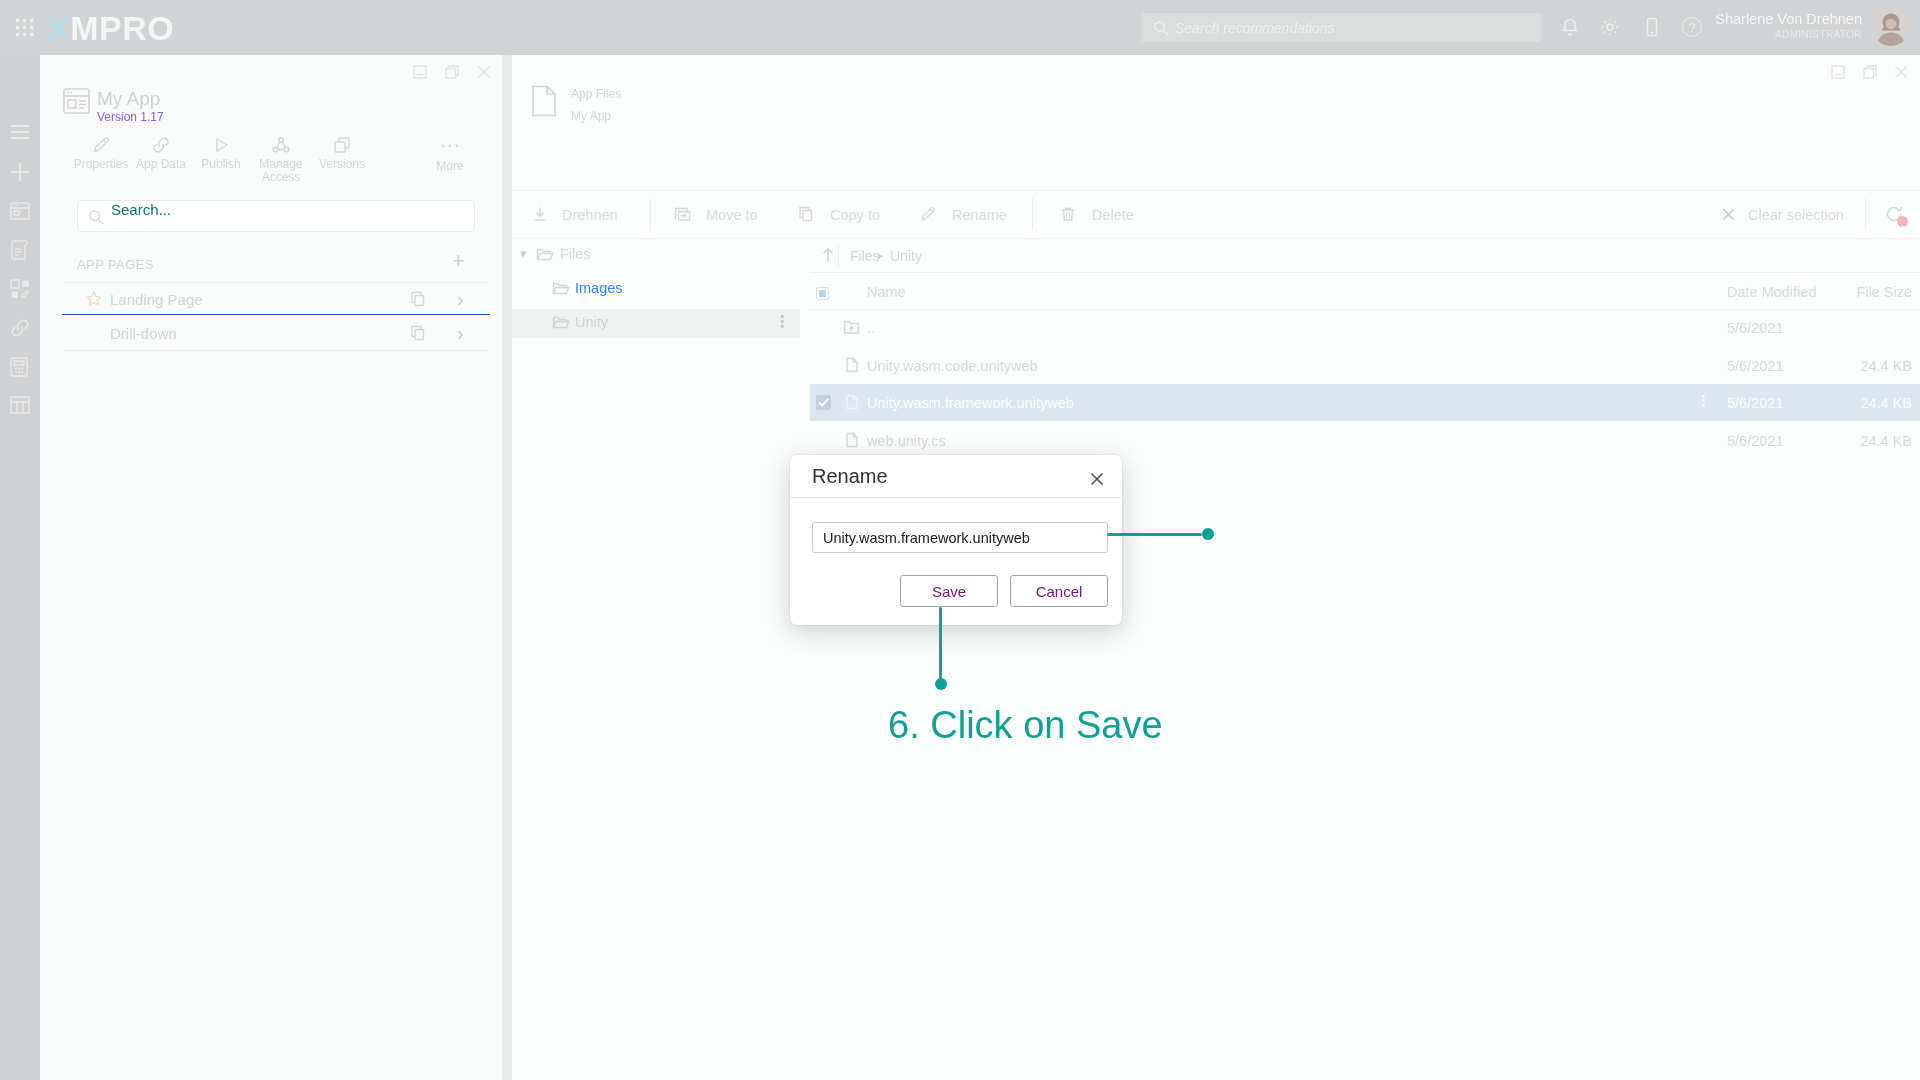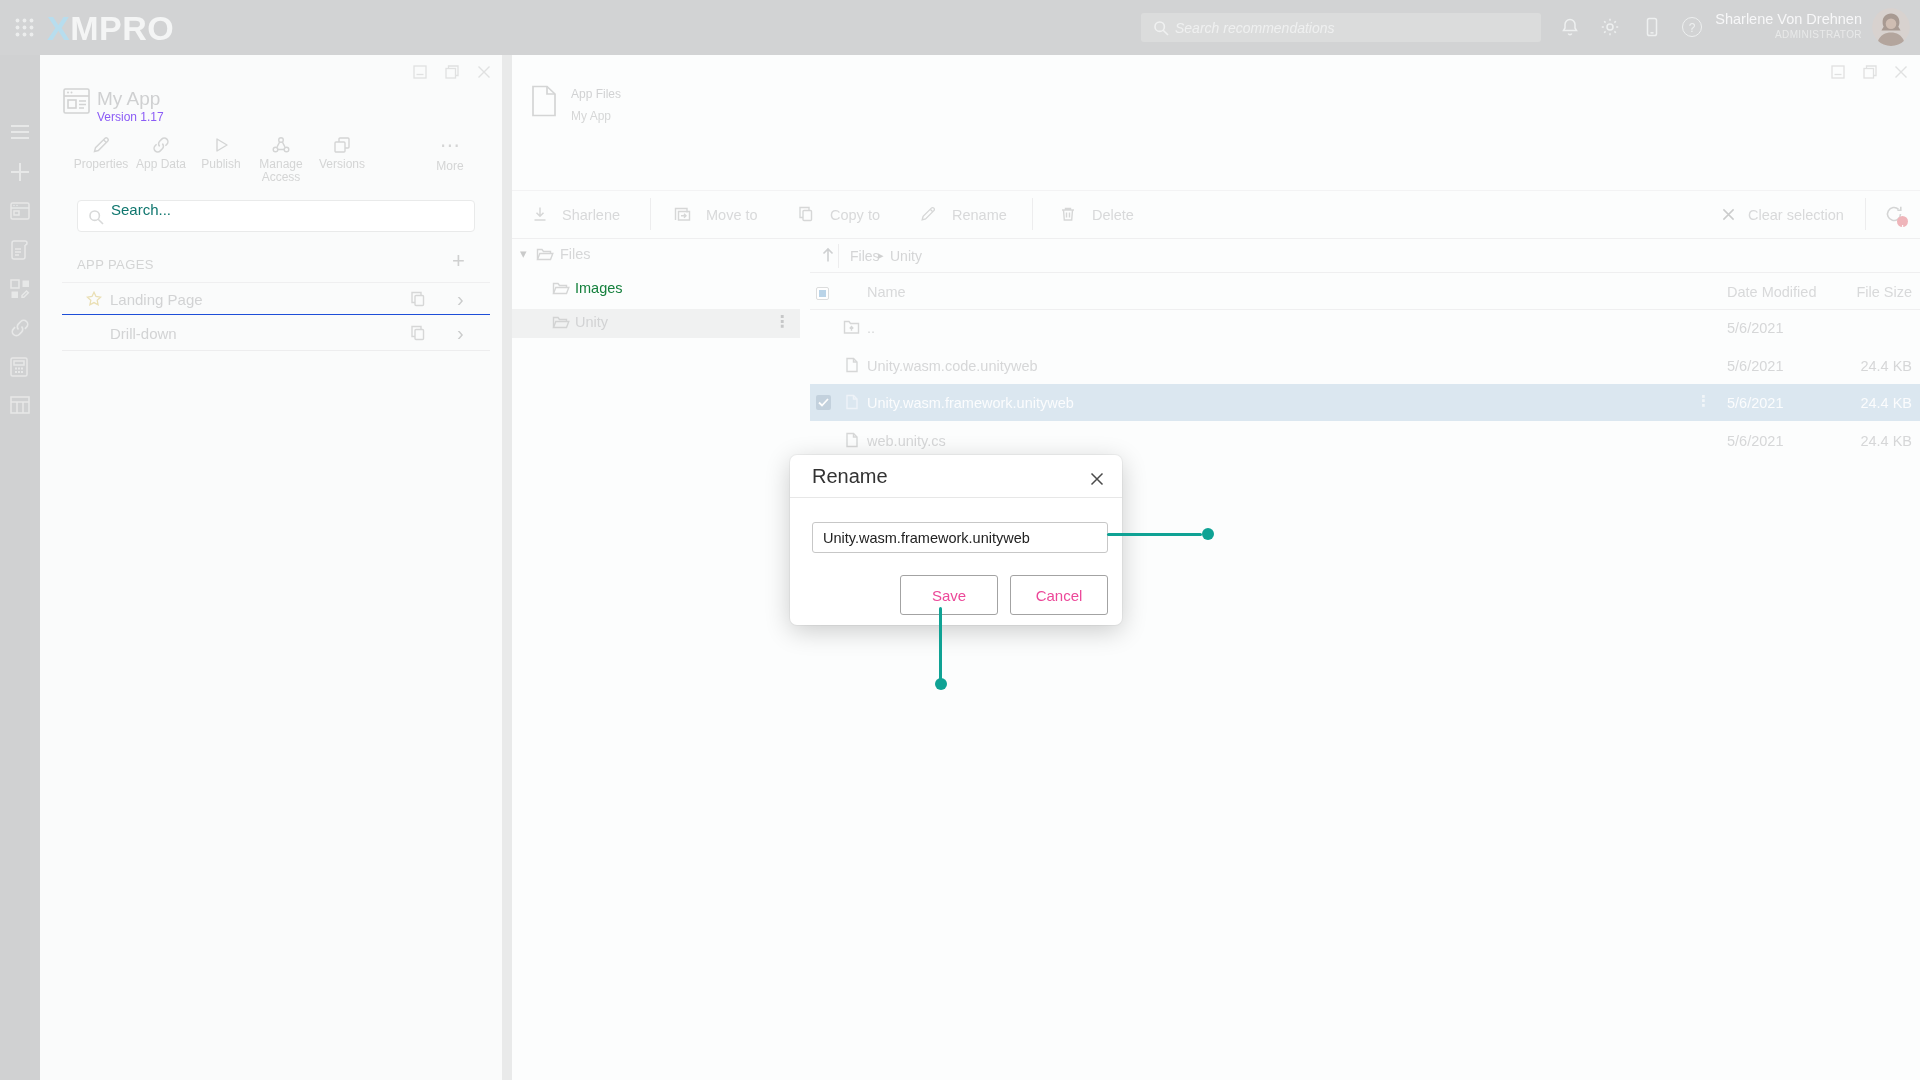--- a/index.html
+++ b/index.html
@@ -35,21 +35,21 @@
 #ma-search .ph{position:absolute;left:33px;top:0;font-size:15px;color:#0f766e}
 
 .ftb-lb{position:absolute;top:207px;font-size:14.5px;color:#d8d9da}
 
 .cell{font-size:14.5px;color:#d6d7d8}
 .rowc{position:absolute;left:810px;width:1110px}
 
 #dialog{position:absolute;left:790px;top:455px;width:332px;height:170px;background:#fff;border-radius:7px;box-shadow:0 6px 26px rgba(0,0,0,.20),0 0 0 1px rgba(0,0,0,.04);z-index:10}
 #dlg-title{position:absolute;left:22px;top:10px;font-size:20px;color:#333}
 #dlg-input{position:absolute;left:22px;top:67px;width:296px;height:31px;border:1px solid #c7c7c7;border-radius:3px;font-size:14.5px;color:#222;padding:0 10px;font-family:"Liberation Sans",sans-serif;background:#fff}
-.dlg-btn{position:absolute;top:120px;width:98px;height:40px;background:#fff;border:1px solid #a3a3a3;border-radius:3px;font-size:15px;color:#ec4899;font-family:"Liberation Sans",sans-serif;cursor:pointer}
+.dlg-btn{position:absolute;top:120px;width:98px;height:32px;background:#fff;border:1px solid #a3a3a3;border-radius:3px;font-size:15px;color:#701a75;font-family:"Liberation Sans",sans-serif;cursor:pointer}
 
 .anno{position:absolute;color:#0fa294;font-size:38px;line-height:42px;z-index:20;white-space:nowrap}
 .a-line{position:absolute;background:#0fa294;z-index:20;border-radius:2px}
 .a-dot{position:absolute;width:12px;height:12px;border-radius:50%;background:#0fa294;z-index:20}
 </style>
 </head>
 <body>
 
 <div id="app">
 
@@ -317,21 +317,21 @@
   <span class="abs nowrap" style="left:571px;top:109px;font-size:12px;color:#d6d7d7">My App</span>
 
   <div class="hline" style="left:512px;top:190px;width:1408px;background:#f3f3f4"></div>
   <div class="hline" style="left:512px;top:238px;width:1408px"></div>
 
   <span class="abs" style="left:532px;top:206px">
     <svg width="16" height="16" viewBox="0 0 16 16" fill="none" stroke="#d6d7d7" stroke-width="1.5">
         <path d="M8 1.5V10M4.5 6.8L8 10.3l3.5-3.5M2.5 14h11"></path>
       </svg>
   </span>
-  <span class="ftb-lb nowrap" style="left:562px">Sharlene</span>
+  <span class="ftb-lb nowrap" style="left:562px">Drehnen</span>
   <div class="vline" style="left:650px;top:198px;height:32px"></div>
   <span class="abs" style="left:674px;top:206px">
     <svg width="17" height="16" viewBox="0 0 17 16" fill="none" stroke="#d6d7d7" stroke-width="1.4">
         <path d="M1.5 14v-11.5h11.5v4"></path>
         <path d="M4.5 5.5h11v8.5h-11z"></path>
         <path d="M7 9.7h5M10 7.7l2 2-2 2"></path>
       </svg>
   </span>
   <span class="ftb-lb nowrap" style="left:706px">Move to</span>
   <span class="abs" style="left:798px;top:206px">
@@ -383,21 +383,21 @@
     </span>
     <span class="abs nowrap" style="left:48px;top:2px;font-size:14.5px;color:#d6d7d8">Files</span>
   </div>
   <div class="abs" style="left:512px;top:276px;width:288px;height:30px">
     <span class="abs" style="left:40px;top:5px">
       <svg width="18" height="14" viewBox="0 0 18 14" fill="none" stroke="#d5d6d6" stroke-width="1.4">
           <path d="M1.5 12.5v-10H6l1.5 2h7v2"></path>
           <path d="M3.8 6.5h13l-2.3 6H1.5z"></path>
         </svg>
     </span>
-    <span class="abs nowrap" style="left:63px;top:4px;font-size:14.5px;color:#15803d">Images</span>
+    <span class="abs nowrap" style="left:63px;top:4px;font-size:14.5px;color:#3b82f6">Images</span>
   </div>
   <div class="abs" style="left:512px;top:309px;width:288px;height:29px;background:#f0f1f1">
     <span class="abs" style="left:40px;top:6px">
       <svg width="18" height="14" viewBox="0 0 18 14" fill="none" stroke="#d2d3d3" stroke-width="1.4">
           <path d="M1.5 12.5v-10H6l1.5 2h7v2"></path>
           <path d="M3.8 6.5h13l-2.3 6H1.5z"></path>
         </svg>
     </span>
     <span class="abs nowrap" style="left:63px;top:5px;font-size:14.5px;color:#d2d3d4">Unity</span>
     <span class="abs" style="left:262px;top:3px;font-size:16px;font-weight:bold;color:#c6c7c8">⋮</span>
@@ -486,14 +486,15 @@
     <input id="dlg-input" type="text" value="Unity.wasm.framework.unityweb" style="">
     <button class="dlg-btn" style="left:110px">Save</button>
     <button class="dlg-btn" style="left:220px">Cancel</button>
   </div>
 
   <div class="a-line" style="left:1107px;top:533px;width:95px;height:3.4px"></div>
   <div class="a-dot" style="left:1202px;top:528px"></div>
 
   <div class="a-line" style="left:939px;top:607px;width:3.4px;height:73px"></div>
   <div class="a-dot" style="left:935px;top:678px"></div>
+  <div class="anno" style="left:888px;top:704px">6. Click on Save</div>
 
 </div>
 
 </body></html>

